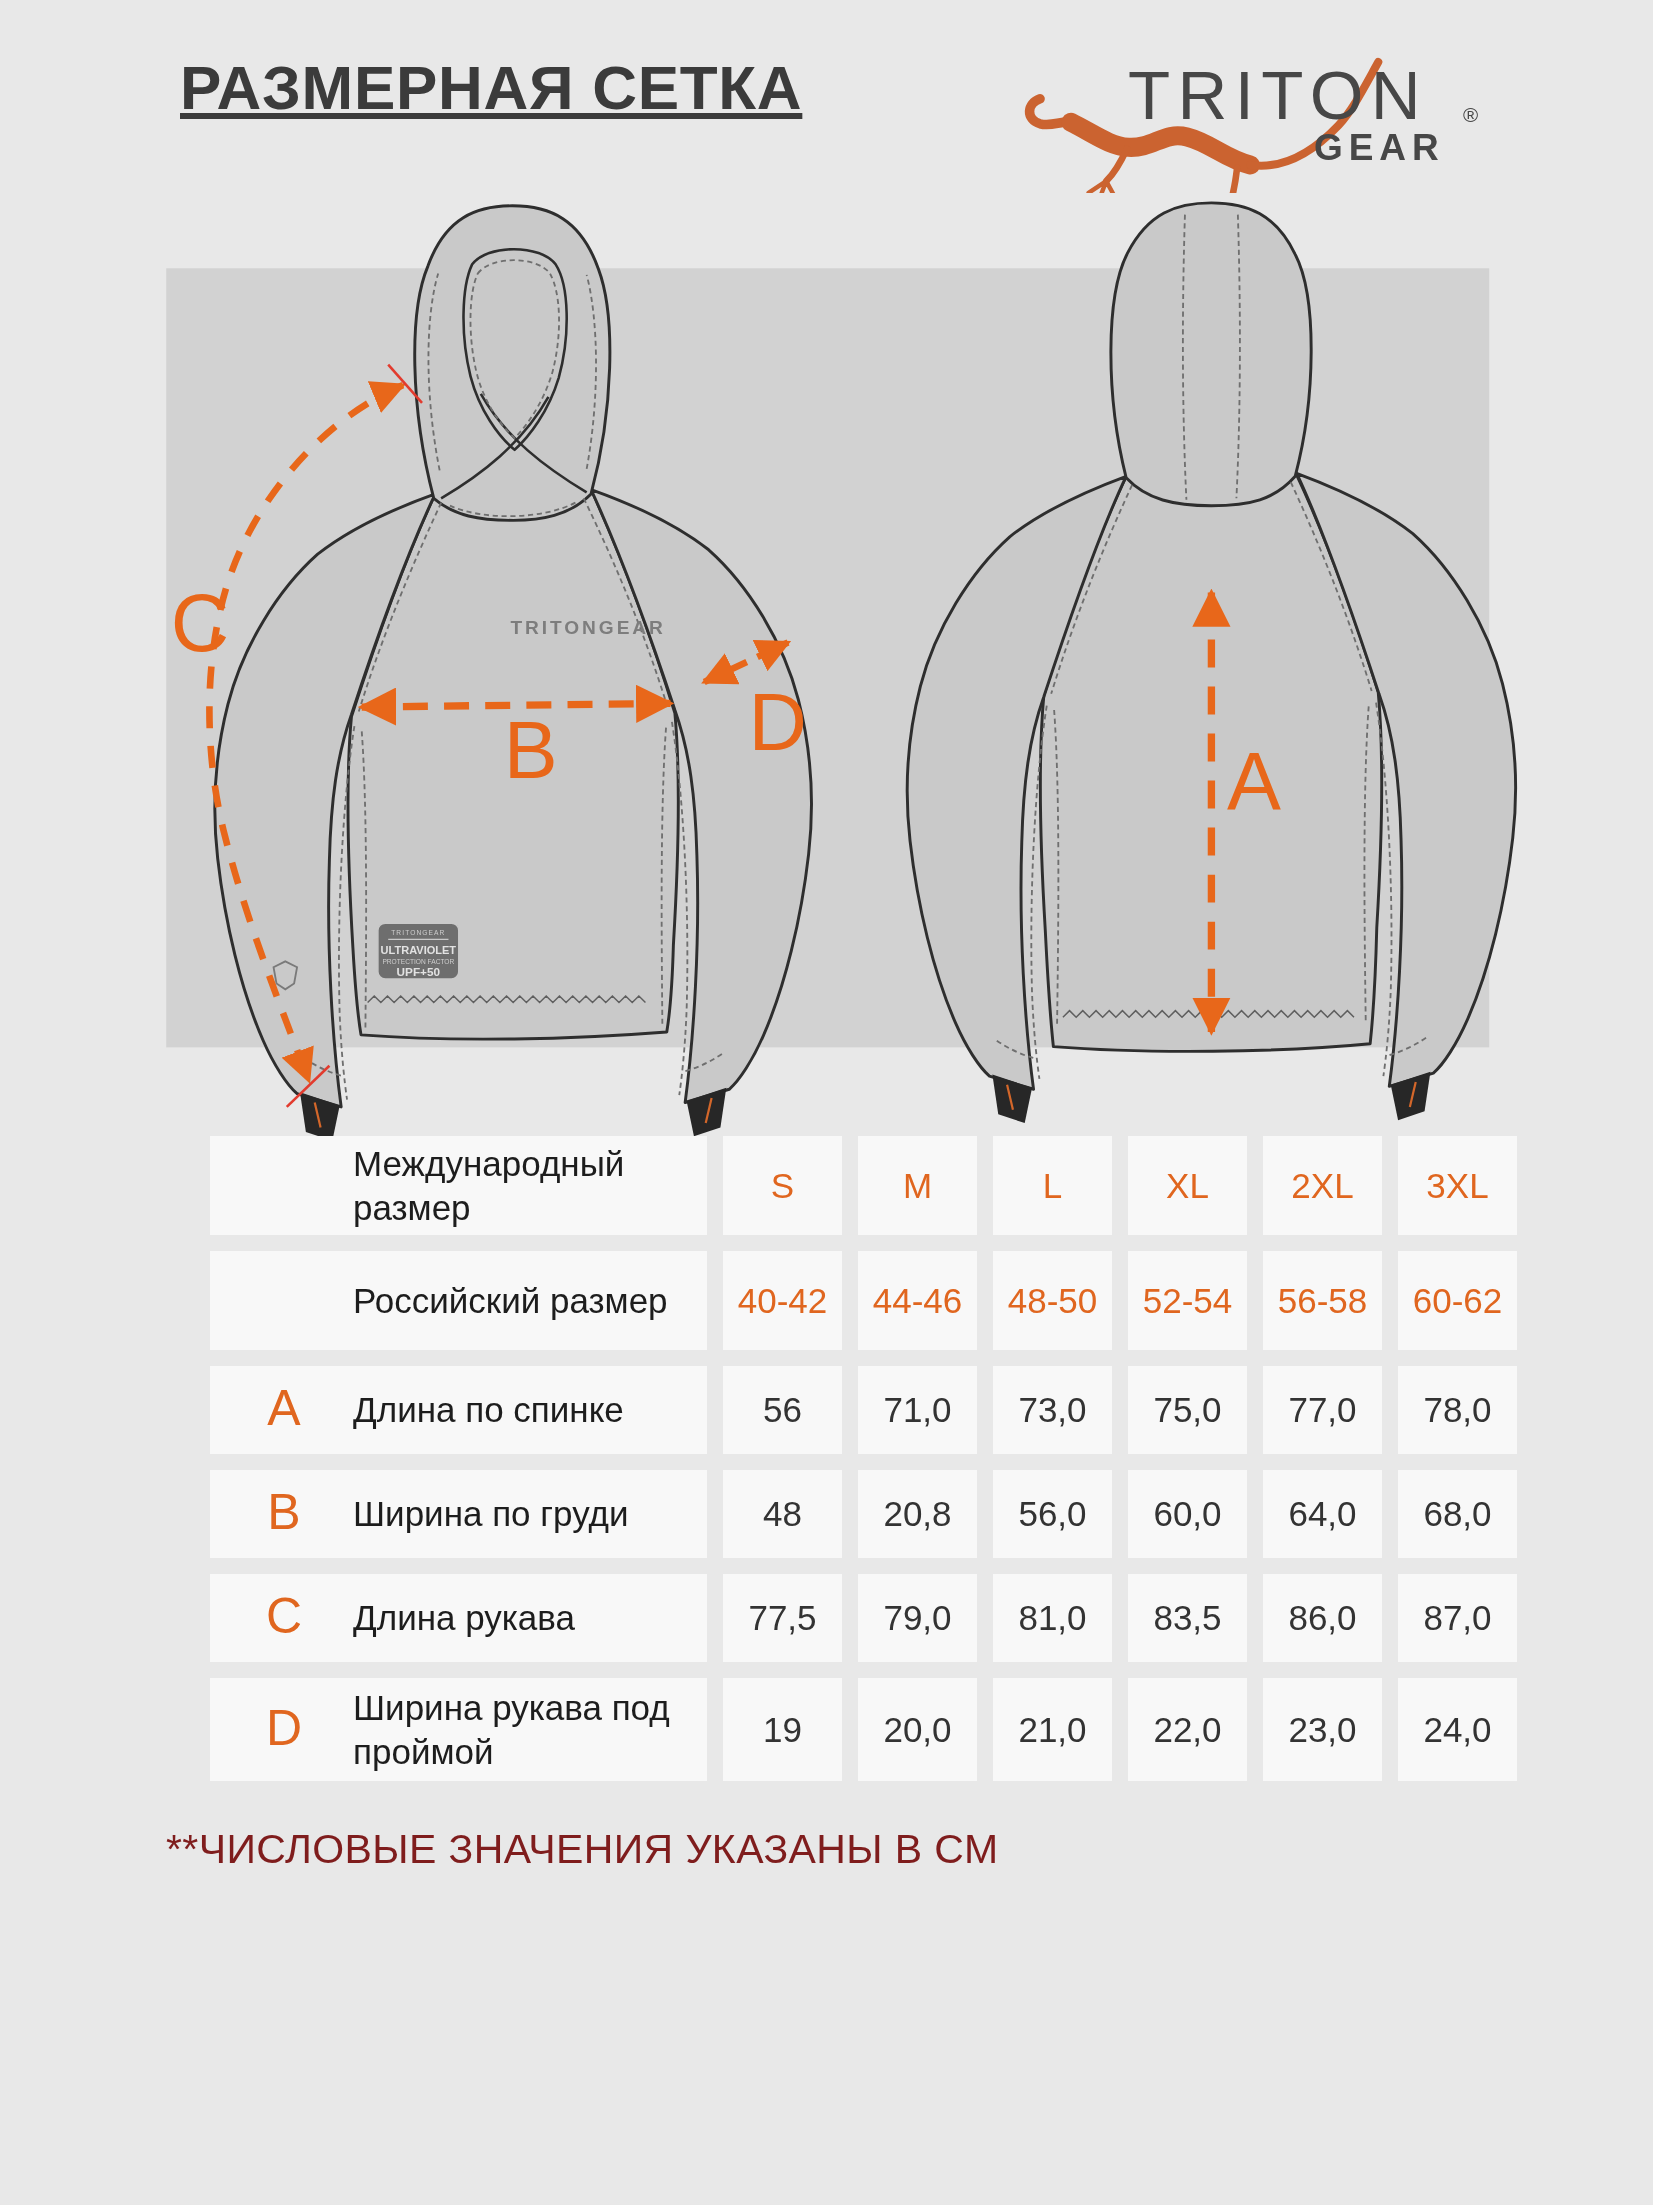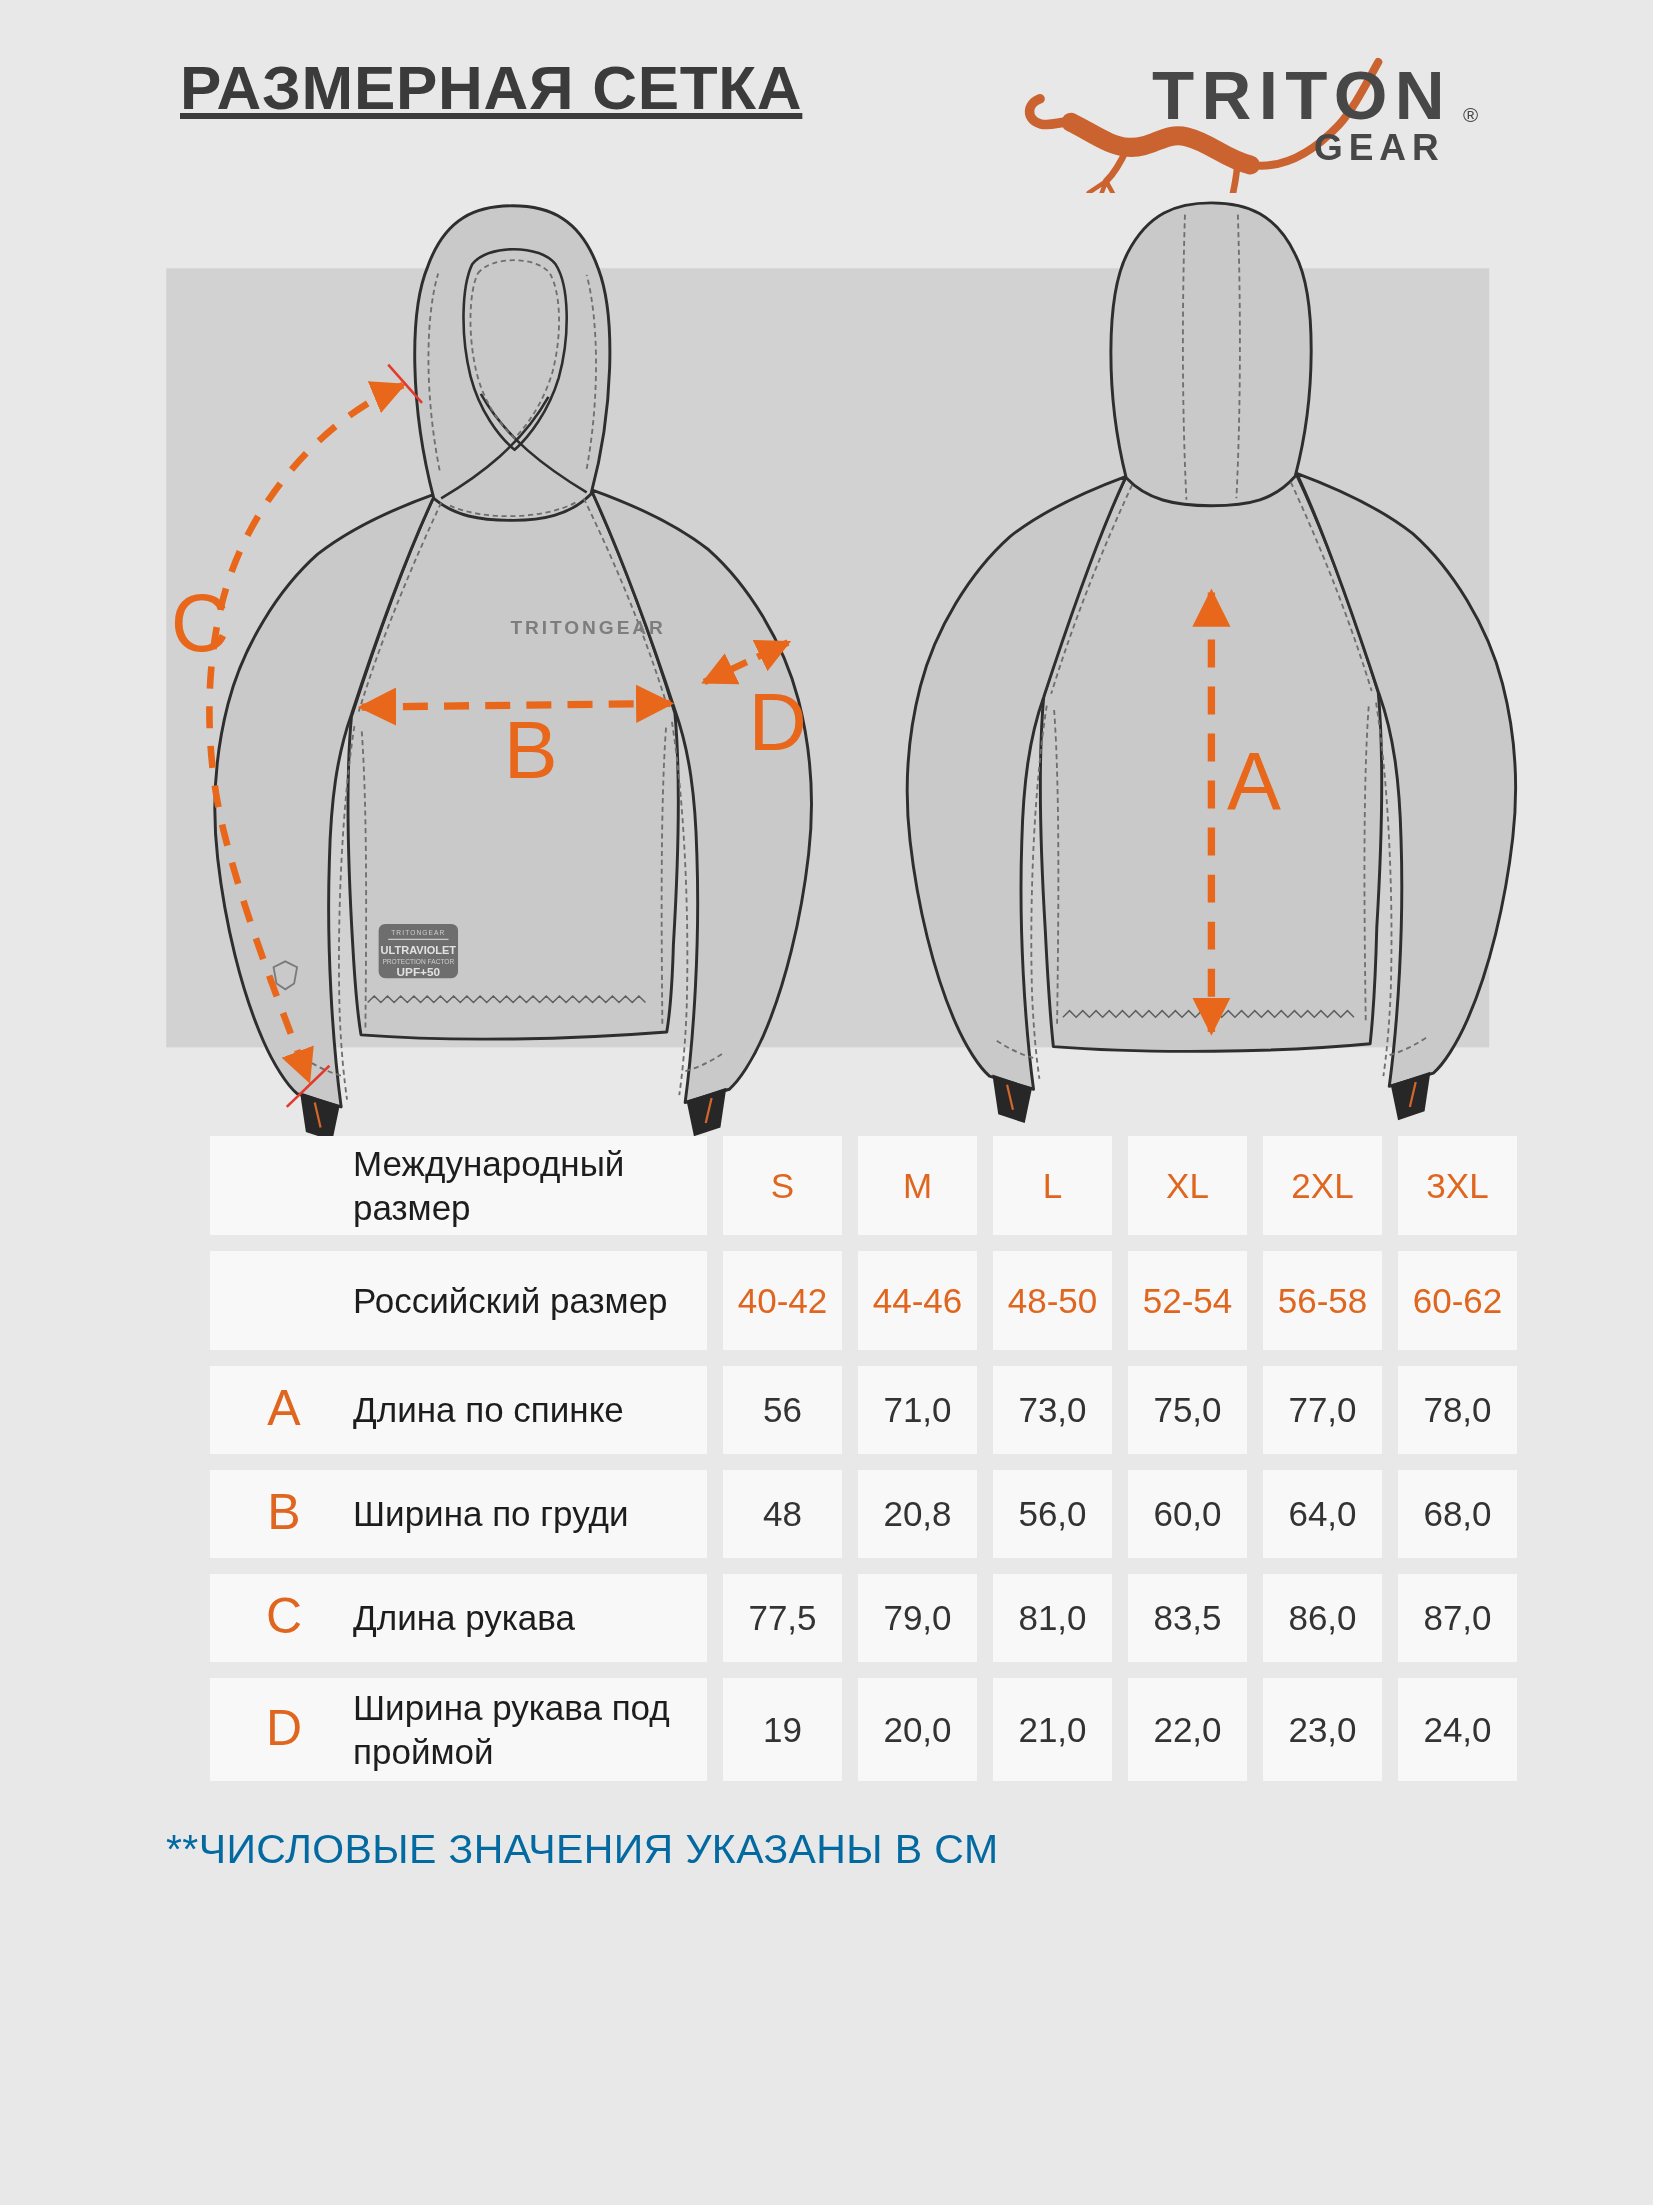--- a/index.html
+++ b/index.html
@@ -16,21 +16,21 @@
   
   .page-title{
     position:absolute;left:180px;top:53px;
     font-size:62px;font-weight:600;color:#3b3b3b;line-height:1.13;
     letter-spacing:0.7px;white-space:pre-line;text-decoration:underline;
   }
   .logo{position:absolute;left:1018px;top:31px;width:500px;height:162px;}
   .logo-lizard{position:absolute;left:0;top:0;width:500px;height:162px;}
   .logo-brand{
     position:absolute;left:110px;top:25px;
-    font-size:69px;font-weight:700;letter-spacing:7.4px;color:#474747;margin-left:24px;
+    font-size:69px;font-weight:400;letter-spacing:7.4px;color:#474747;
   }
   .logo-reg{position:absolute;left:445px;top:72px;font-size:20.6px;color:#474747;}
   .logo-sub{
     position:absolute;left:296px;top:96px;
     font-size:37px;font-weight:700;letter-spacing:5.9px;color:#474747;
   }
   
   .illustration{position:absolute;left:0;top:0;width:1654px;height:1176px;}
   svg text{font-family:"Liberation Sans","DejaVu Sans",sans-serif;}
   
@@ -52,21 +52,21 @@
   }
   .letter{
     position:absolute;left:37px;top:50%;transform:translateY(-53%);
     width:74px;text-align:center;
     font-size:50px;color:var(--orange);
   }
   .orange-cell{color:var(--orange);}
   
   .footnote{
     position:absolute;left:166px;top:1826px;
-    font-size:41px;font-weight:500;color:#0369a1;letter-spacing:0.4px;
+    font-size:41px;font-weight:500;color:#7f1d1d;letter-spacing:0.4px;
   }
 </style>
 </head>
 <body>
 
 <div class="page-title"><span>РАЗМЕРНАЯ СЕТКА</span><br>
 </div>
 
 <div class="logo">
   <svg class="logo-lizard" viewBox="0 0 680 220">

